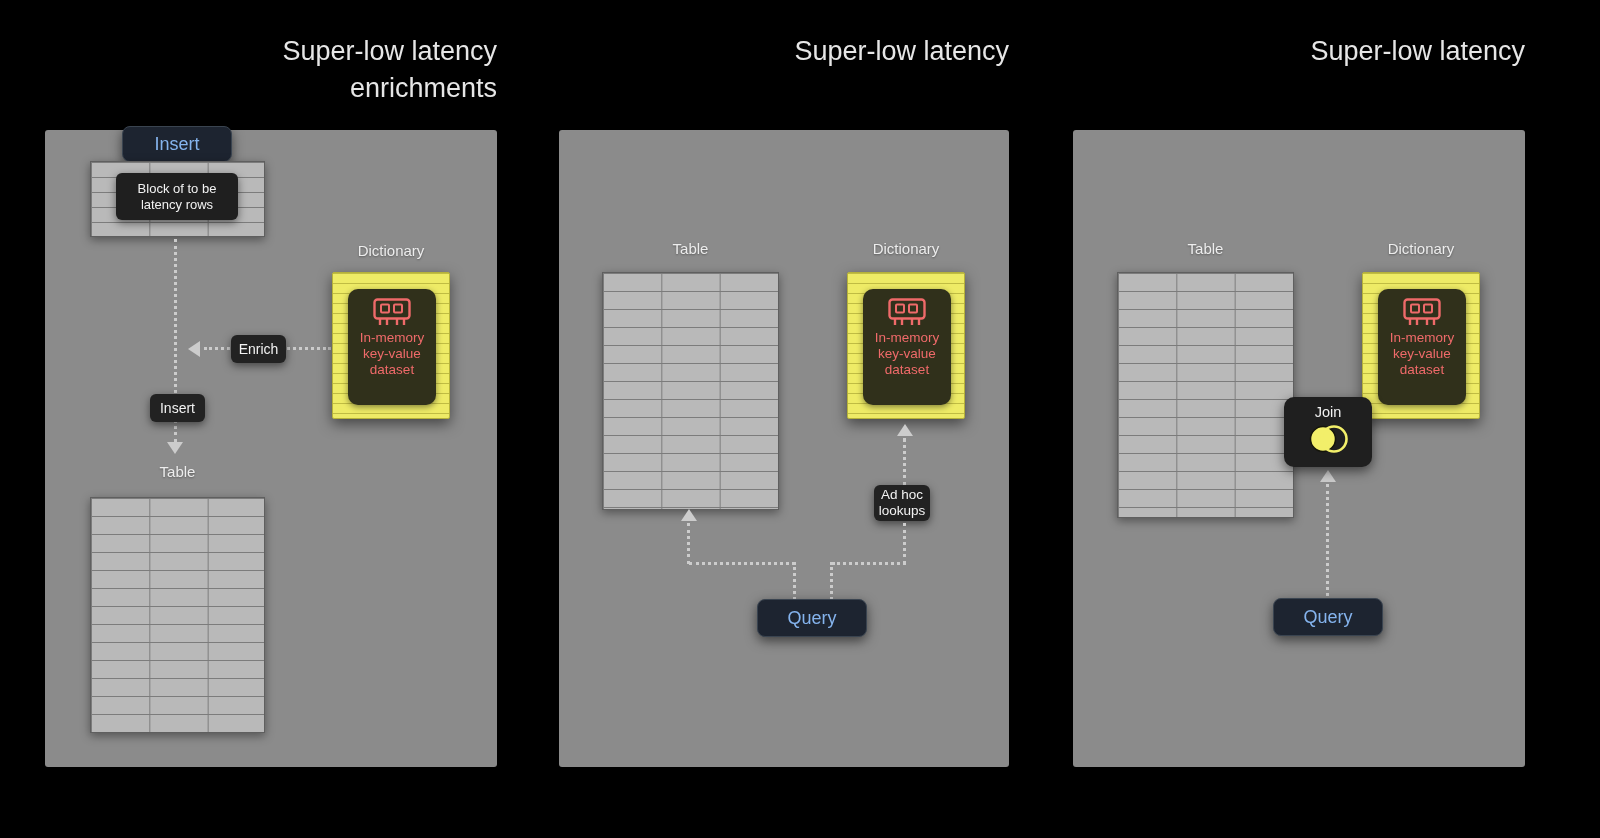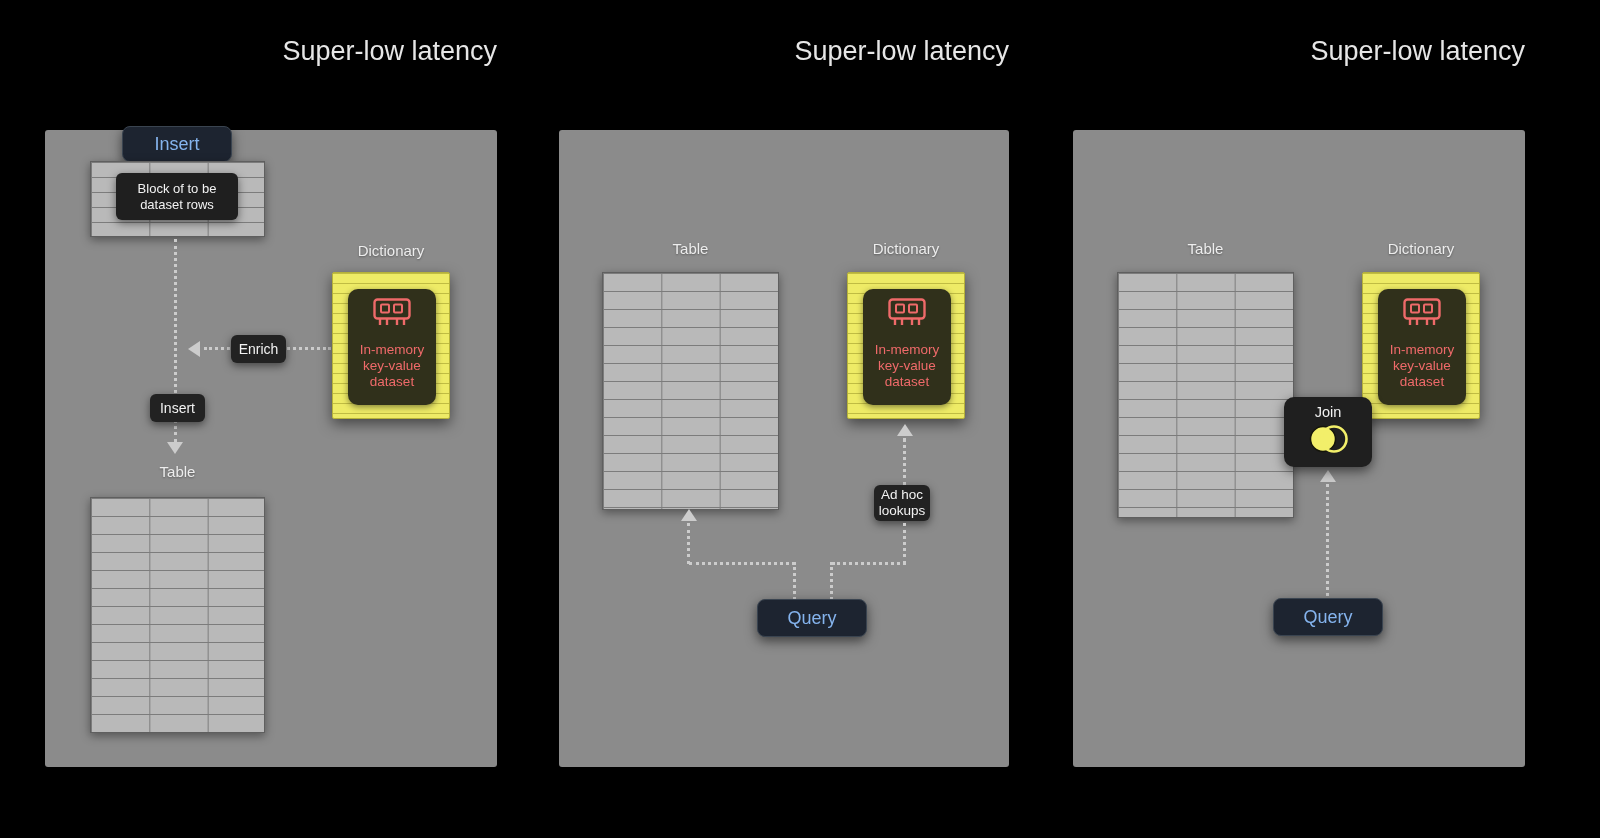--- a/index.html
+++ b/index.html
@@ -38,57 +38,58 @@
   .arr-down { border-left:8px solid transparent; border-right:8px solid transparent; border-top:12px solid #cccccc; }
   .arr-up   { border-left:8px solid transparent; border-right:8px solid transparent; border-bottom:12px solid #cccccc; }
   .arr-left { border-top:8px solid transparent; border-bottom:8px solid transparent; border-right:12px solid #cccccc; }
 
   .dict-box { position:absolute; width:118px; height:147px; background-color:#eeeb66;
               border:1px solid #b5b13a; border-radius:2px; box-shadow:0 5px 14px rgba(0,0,0,.5);
               background-image:repeating-linear-gradient(to bottom, rgba(135,130,25,.45) 0 1px, transparent 1px 10px); }
   .dict-inner { position:absolute; left:15px; top:16px; width:88px; height:116px; background:#30301b;
                 border-radius:10px; display:flex; flex-direction:column; align-items:center;
                 padding-top:9px; box-shadow:0 2px 6px rgba(0,0,0,.45); }
-  .dict-text { color:#ef6a6a; font-size:13.5px; line-height:16px; text-align:center; margin-top:16px; }
+  .dict-text { color:#ef6a6a; font-size:13.5px; line-height:16px; text-align:center; margin-top:4px; }
 
   .block-label { position:absolute; background:#1f1f1f; border-radius:6px; color:#f2f2f2;
                  font-size:13px; line-height:16px; display:flex; flex-direction:column;
                  align-items:center; justify-content:center; text-align:left;
                  box-shadow:0 3px 8px rgba(0,0,0,.5); }
 
   .join-badge { position:absolute; background:#1f1f1f; border-radius:10px;
                 display:flex; flex-direction:column; align-items:center; padding-top:7px;
                 box-shadow:0 4px 12px rgba(0,0,0,.55); z-index:3; }
   .join-badge .jt { color:#f2f2f2; font-size:14.5px; line-height:17px; }
 </style>
 </head>
 <body>
 
 <div class="stage">
 
   <div class="title" style="left:45px; top:33px; width:452px;">
     <div>Super-low latency</div>
+    <div>enrichments</div>
   </div>
   <div class="title" style="left:559px; top:33px; width:450px;">
     <div>Super-low latency</div>
   </div>
   <div class="title" style="left:1073px; top:33px; width:452px;">
     <div>Super-low latency</div>
   </div>
 
   <div class="panel" style="left:45px; top:130px; width:452px; height:637px;"></div>
   <div class="panel" style="left:559px; top:130px; width:450px; height:637px;"></div>
   <div class="panel" style="left:1073px; top:130px; width:452px; height:637px;"></div>
 
   <div class="btn" style="left:122px; top:126px; width:110px; height:36px;">Insert</div>
 
   <div class="grid rows15" style="left:90px; top:161px; width:175px; height:76px;"></div>
   <div class="block-label" style="left:116px; top:173px; width:122px; height:47px;">
     <div>Block of to be</div>
-    <div>dataset rows</div>
+    <div>latency rows</div>
   </div>
 
   <div class="dot-v" style="left:174px; top:239px; height:203px;"></div>
   <div class="arr arr-down" style="left:167px; top:442px;"></div>
 
   <div class="dot-h" style="left:204px; top:347px; width:127px;"></div>
   <div class="arr arr-left" style="left:188px; top:341px;"></div>
   <div class="badge" style="left:231px; top:335px; width:55px; height:28px; font-size:14px;">Enrich</div>
 
   <div class="badge" style="left:150px; top:394px; width:55px; height:28px; font-size:14px;">Insert</div>

